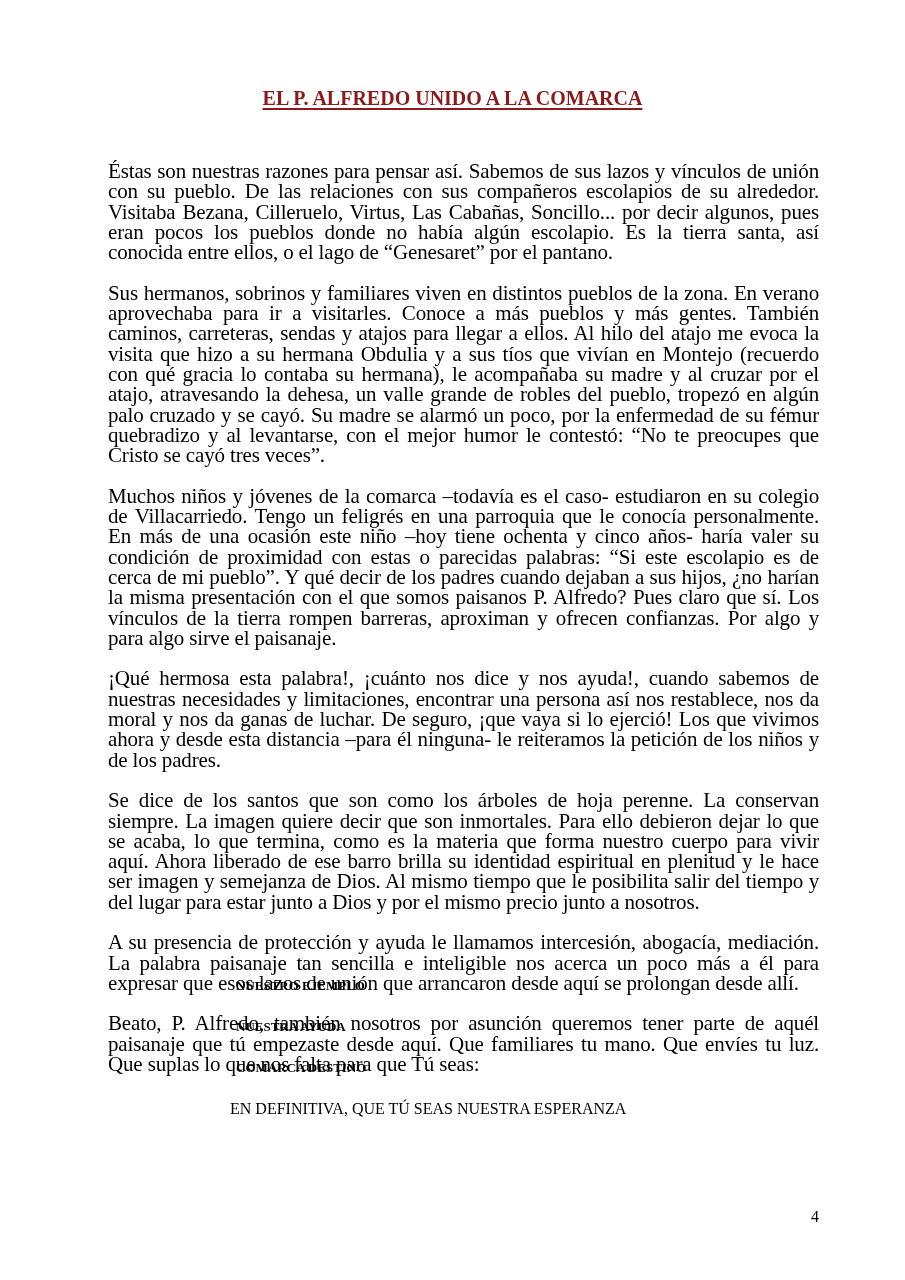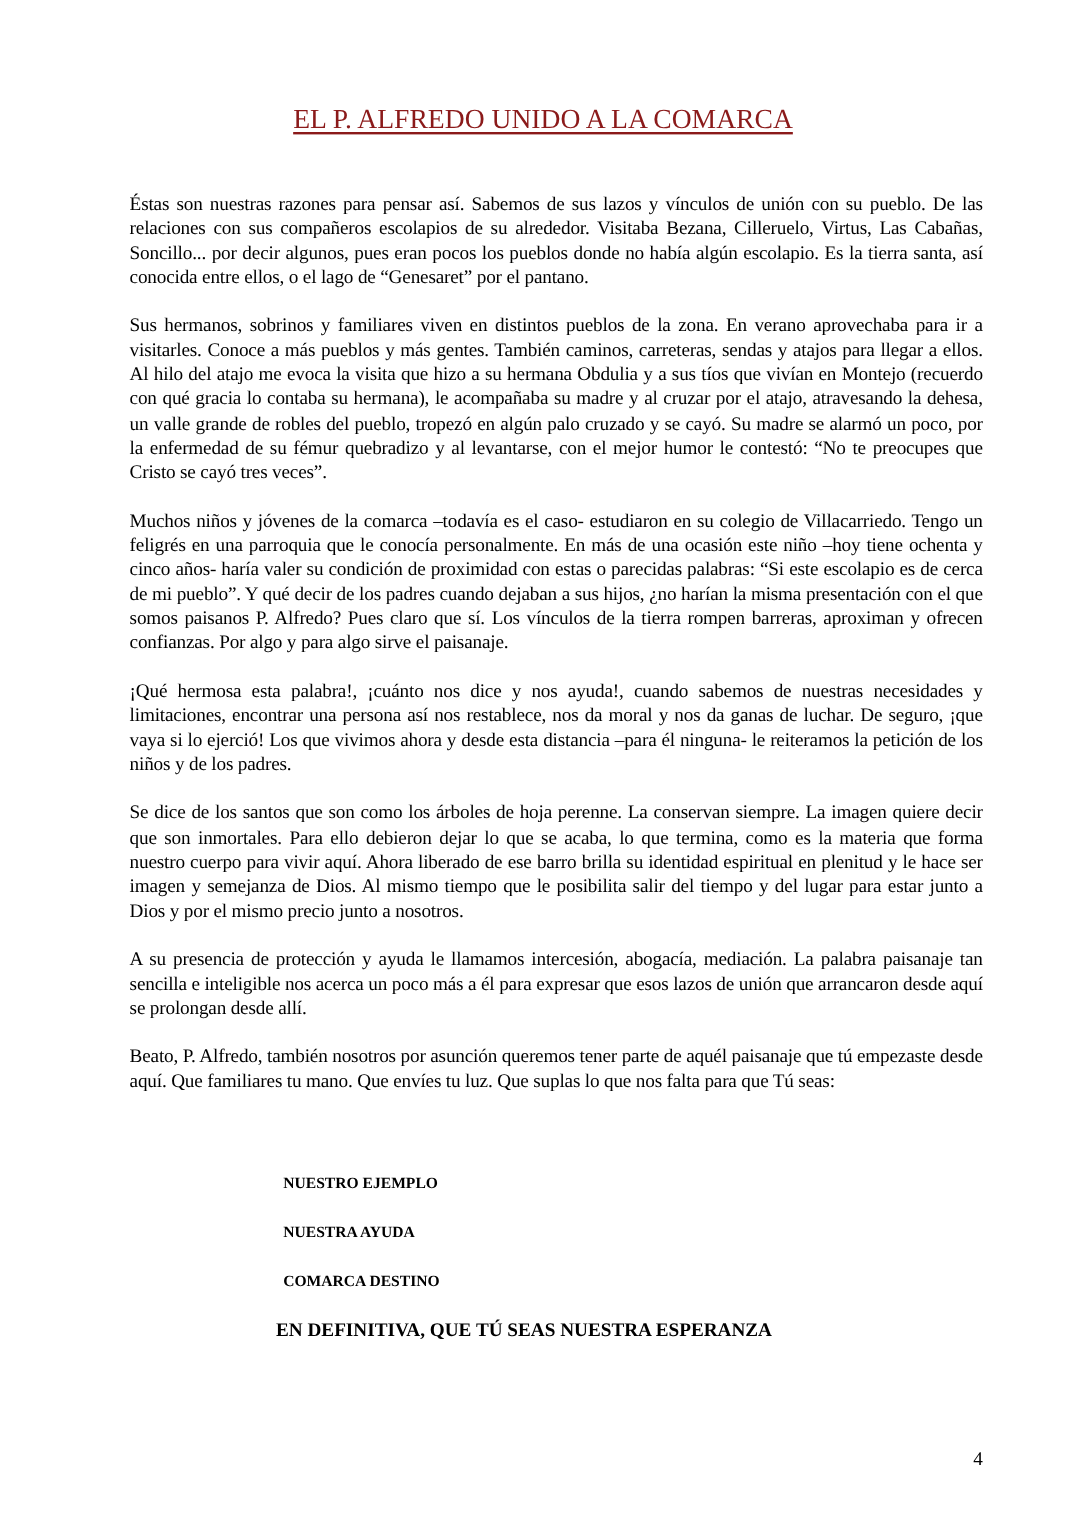--- a/index.html
+++ b/index.html
@@ -20,55 +20,55 @@
       left: 0; top: 0;
       width: 905px;
       height: 1280px;
     }
     .title {
       position: absolute;
       top: 87px;
       left: 0;
       width: 905px;
       text-align: center;
-      font-size: 23px;
-      font-weight: normal;
+      font-size: 20px;
+      font-weight: bold;
       color: #8b1a1a;
       text-decoration: underline;
       text-decoration-thickness: 1.5px;
       text-underline-offset: 3px;
       letter-spacing: 0px;
     }
     .body-text {
       position: absolute;
       left: 108px;
       width: 711px;
       top: 161px;
     }
     .para {
-      font-size: 16px;
+      font-size: 21px;
       line-height: 20.3px;
       text-align: justify;
       margin: 0 0 20.3px 0;
       letter-spacing: -0.15px;
     }
     .list-item {
       position: absolute;
       left: 236px;
       font-size: 13px;
       font-weight: bold;
       line-height: 20px;
       white-space: nowrap;
     }
     .closing {
       position: absolute;
       left: 230px;
       top: 1099px;
       font-size: 16px;
-      font-weight: bold;
+      font-weight: normal;
       line-height: 20px;
       white-space: nowrap;
     }
     .page-number {
       position: absolute;
       right: 86px;
       top: 1207px;
       font-size: 16px;
       line-height: 20px;
     }

